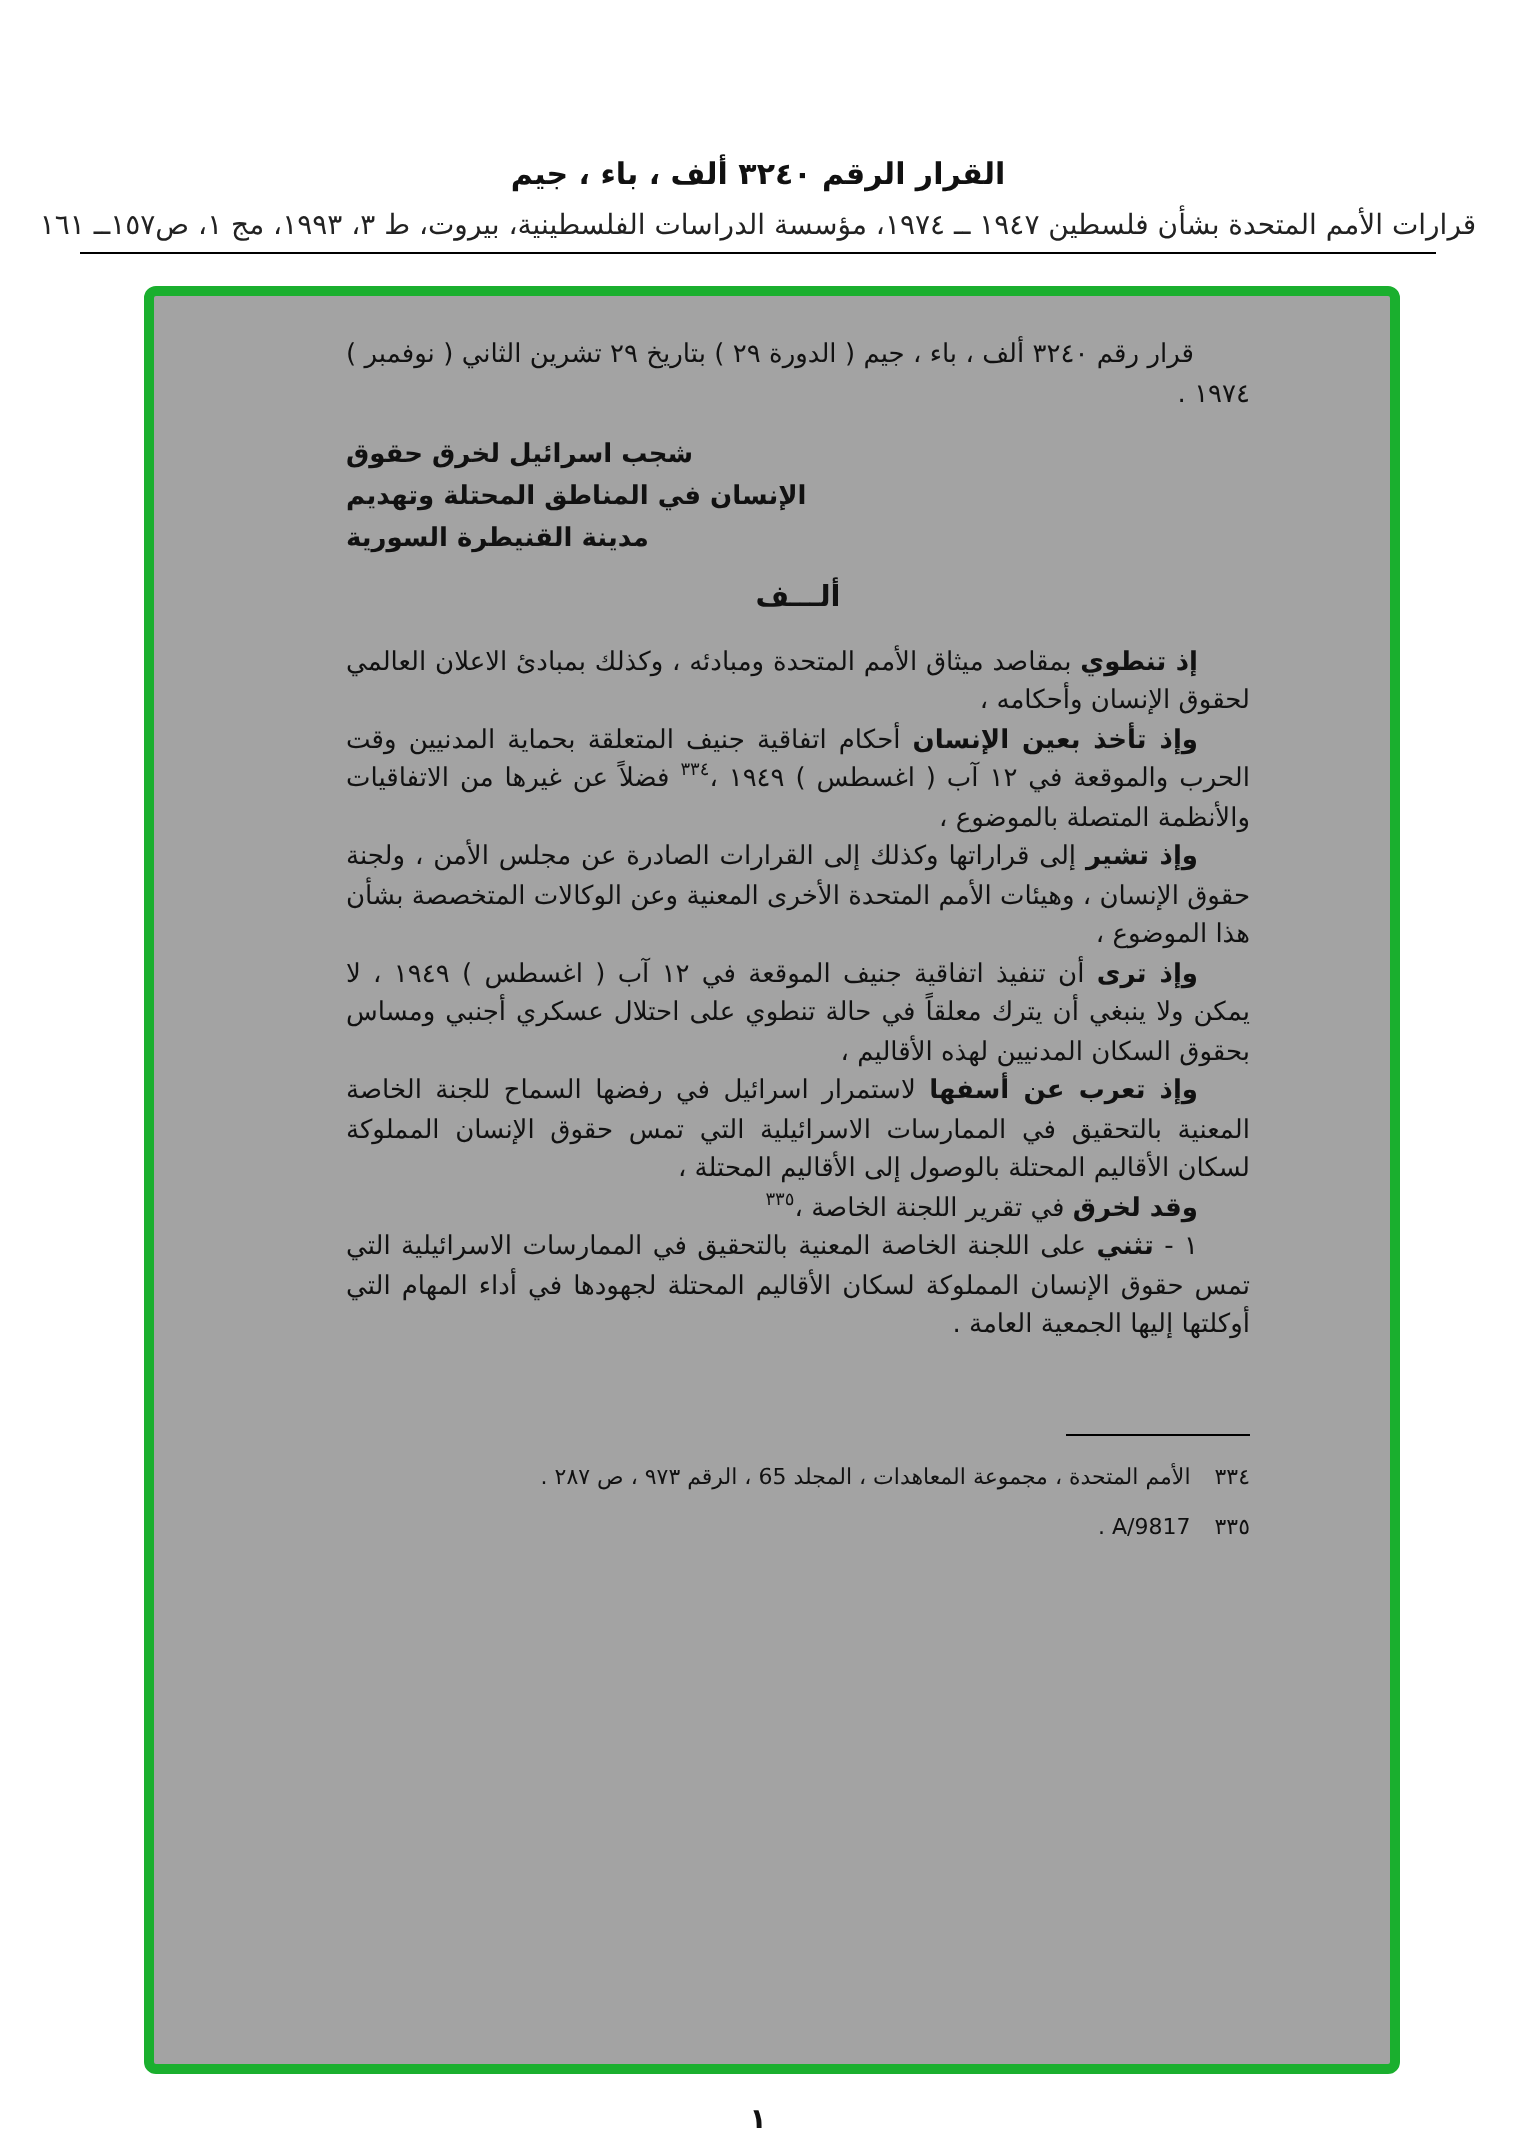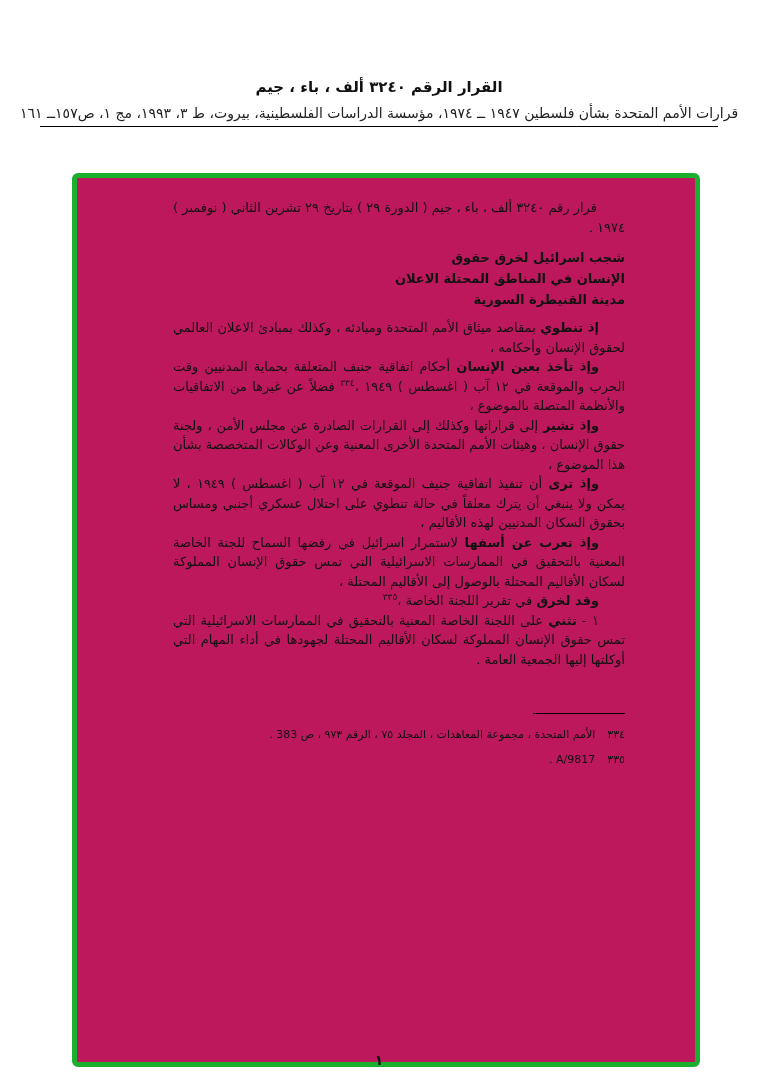--- a/index.html
+++ b/index.html
@@ -17,32 +17,31 @@
   .doc-citation { font-size:14px; margin-top:9px; color:#222; }
   .header-rule { width:678px; margin:5px auto 0 auto; border-top:1px solid #000; height:0; }
   
   .green-frame {
     position:absolute;
     left:72px; top:143px;
     width:628px; height:894px;
     box-sizing:border-box;
     border:5px solid #1aaf2e;
     border-radius:6px;
-    background:#be185d;
-    margin-top:30px;
+    background:#a3a3a3;
   }
   .content {
     direction:rtl;
     text-align:justify;
     padding:20px 70px 0 96px;
     font-size:13px;
     line-height:19.5px;
   }
   .intro { margin:0 0 10px 0; text-indent:28px; }
-  .res-heading { text-align:right; font-weight:bold; line-height:21px; margin:6px 0 8px 0; }
+  .res-heading { text-align:left; font-weight:bold; line-height:21px; margin:6px 0 8px 0; }
   .section-label { text-align:center; font-weight:bold; font-size:14.5px; margin:10px 0 12px 0; }
   .para { margin:0; text-indent:26px; }
   .b { font-weight:bold; }
   sup.fn-mark { font-size:9px; line-height:0; }
   
   .footnote-rule {
     width:92px; height:0;
     border-top:1.5px solid #000;
     margin:44px 0 12px auto; 
   }
@@ -67,40 +66,41 @@
     <div class="header-rule"></div>
   </div>
 
   <div class="green-frame" style="border-color: rgb(26, 175, 46);">
     <div class="content">
 
       <p class="intro">قرار رقم ٣٢٤٠ ألف ، باء ، جيم ( الدورة ٢٩ ) بتاريخ ٢٩ تشرين الثاني ( نوفمبر ) ١٩٧٤ .</p>
 
       <div class="res-heading">
         <div>شجب اسرائيل لخرق حقوق</div>
-        <div>الإنسان في المناطق المحتلة الاعلان</div>
+        <div>الإنسان في المناطق المحتلة وتهديم</div>
         <div>مدينة القنيطرة السورية</div>
       </div>
 
+      <div class="section-label">ألـــف</div>
 
       <div id="paragraphs">
           <p class="para"><span class="b">إذ تنطوي</span><span> بمقاصد ميثاق الأمم المتحدة ومبادئه ، وكذلك بمبادئ الاعلان العالمي لحقوق الإنسان وأحكامه ،</span></p>
           <p class="para"><span class="b">وإذ تأخذ بعين الإنسان</span><span> أحكام اتفاقية جنيف المتعلقة بحماية المدنيين وقت الحرب والموقعة في ١٢ آب ( اغسطس ) ١٩٤٩ ،</span><sup class="fn-mark">٣٣٤</sup><span> فضلاً عن غيرها من الاتفاقيات والأنظمة المتصلة بالموضوع ،</span></p>
           <p class="para"><span class="b">وإذ تشير</span><span> إلى قراراتها وكذلك إلى القرارات الصادرة عن مجلس الأمن ، ولجنة حقوق الإنسان ، وهيئات الأمم المتحدة الأخرى المعنية وعن الوكالات المتخصصة بشأن هذا الموضوع ،</span></p>
           <p class="para"><span class="b">وإذ ترى</span><span> أن تنفيذ اتفاقية جنيف الموقعة في ١٢ آب ( اغسطس ) ١٩٤٩ ، لا يمكن ولا ينبغي أن يترك معلقاً في حالة تنطوي على احتلال عسكري أجنبي ومساس بحقوق السكان المدنيين لهذه الأقاليم ،</span></p>
           <p class="para"><span class="b">وإذ تعرب عن أسفها</span><span> لاستمرار اسرائيل في رفضها السماح للجنة الخاصة المعنية بالتحقيق في الممارسات الاسرائيلية التي تمس حقوق الإنسان المملوكة لسكان الأقاليم المحتلة بالوصول إلى الأقاليم المحتلة ،</span></p>
           <p class="para"><span class="b">وقد لخرق</span><span> في تقرير اللجنة الخاصة ،</span><sup class="fn-mark">٣٣٥</sup></p>
           <p class="para"><span>١ - </span><span class="b">تثني</span><span> على اللجنة الخاصة المعنية بالتحقيق في الممارسات الاسرائيلية التي تمس حقوق الإنسان المملوكة لسكان الأقاليم المحتلة لجهودها في أداء المهام التي أوكلتها إليها الجمعية العامة .</span></p>
         </div>
 
       <div class="footnote-rule"></div>
       <div id="footnotes">
           <div class="fn-row">
             <span class="fn-num">٣٣٤</span>
-            <span class="fn-text">الأمم المتحدة ، مجموعة المعاهدات ، المجلد ٧٥ ، الرقم ٩٧٣ ، ص 383 .</span>
+            <span class="fn-text">الأمم المتحدة ، مجموعة المعاهدات ، المجلد 65 ، الرقم ٩٧٣ ، ص ٢٨٧ .</span>
           </div>
           <div class="fn-row">
             <span class="fn-num">٣٣٥</span>
             <span class="fn-text">A/9817 .</span>
           </div>
         </div>
 
     </div>
   </div>
 

